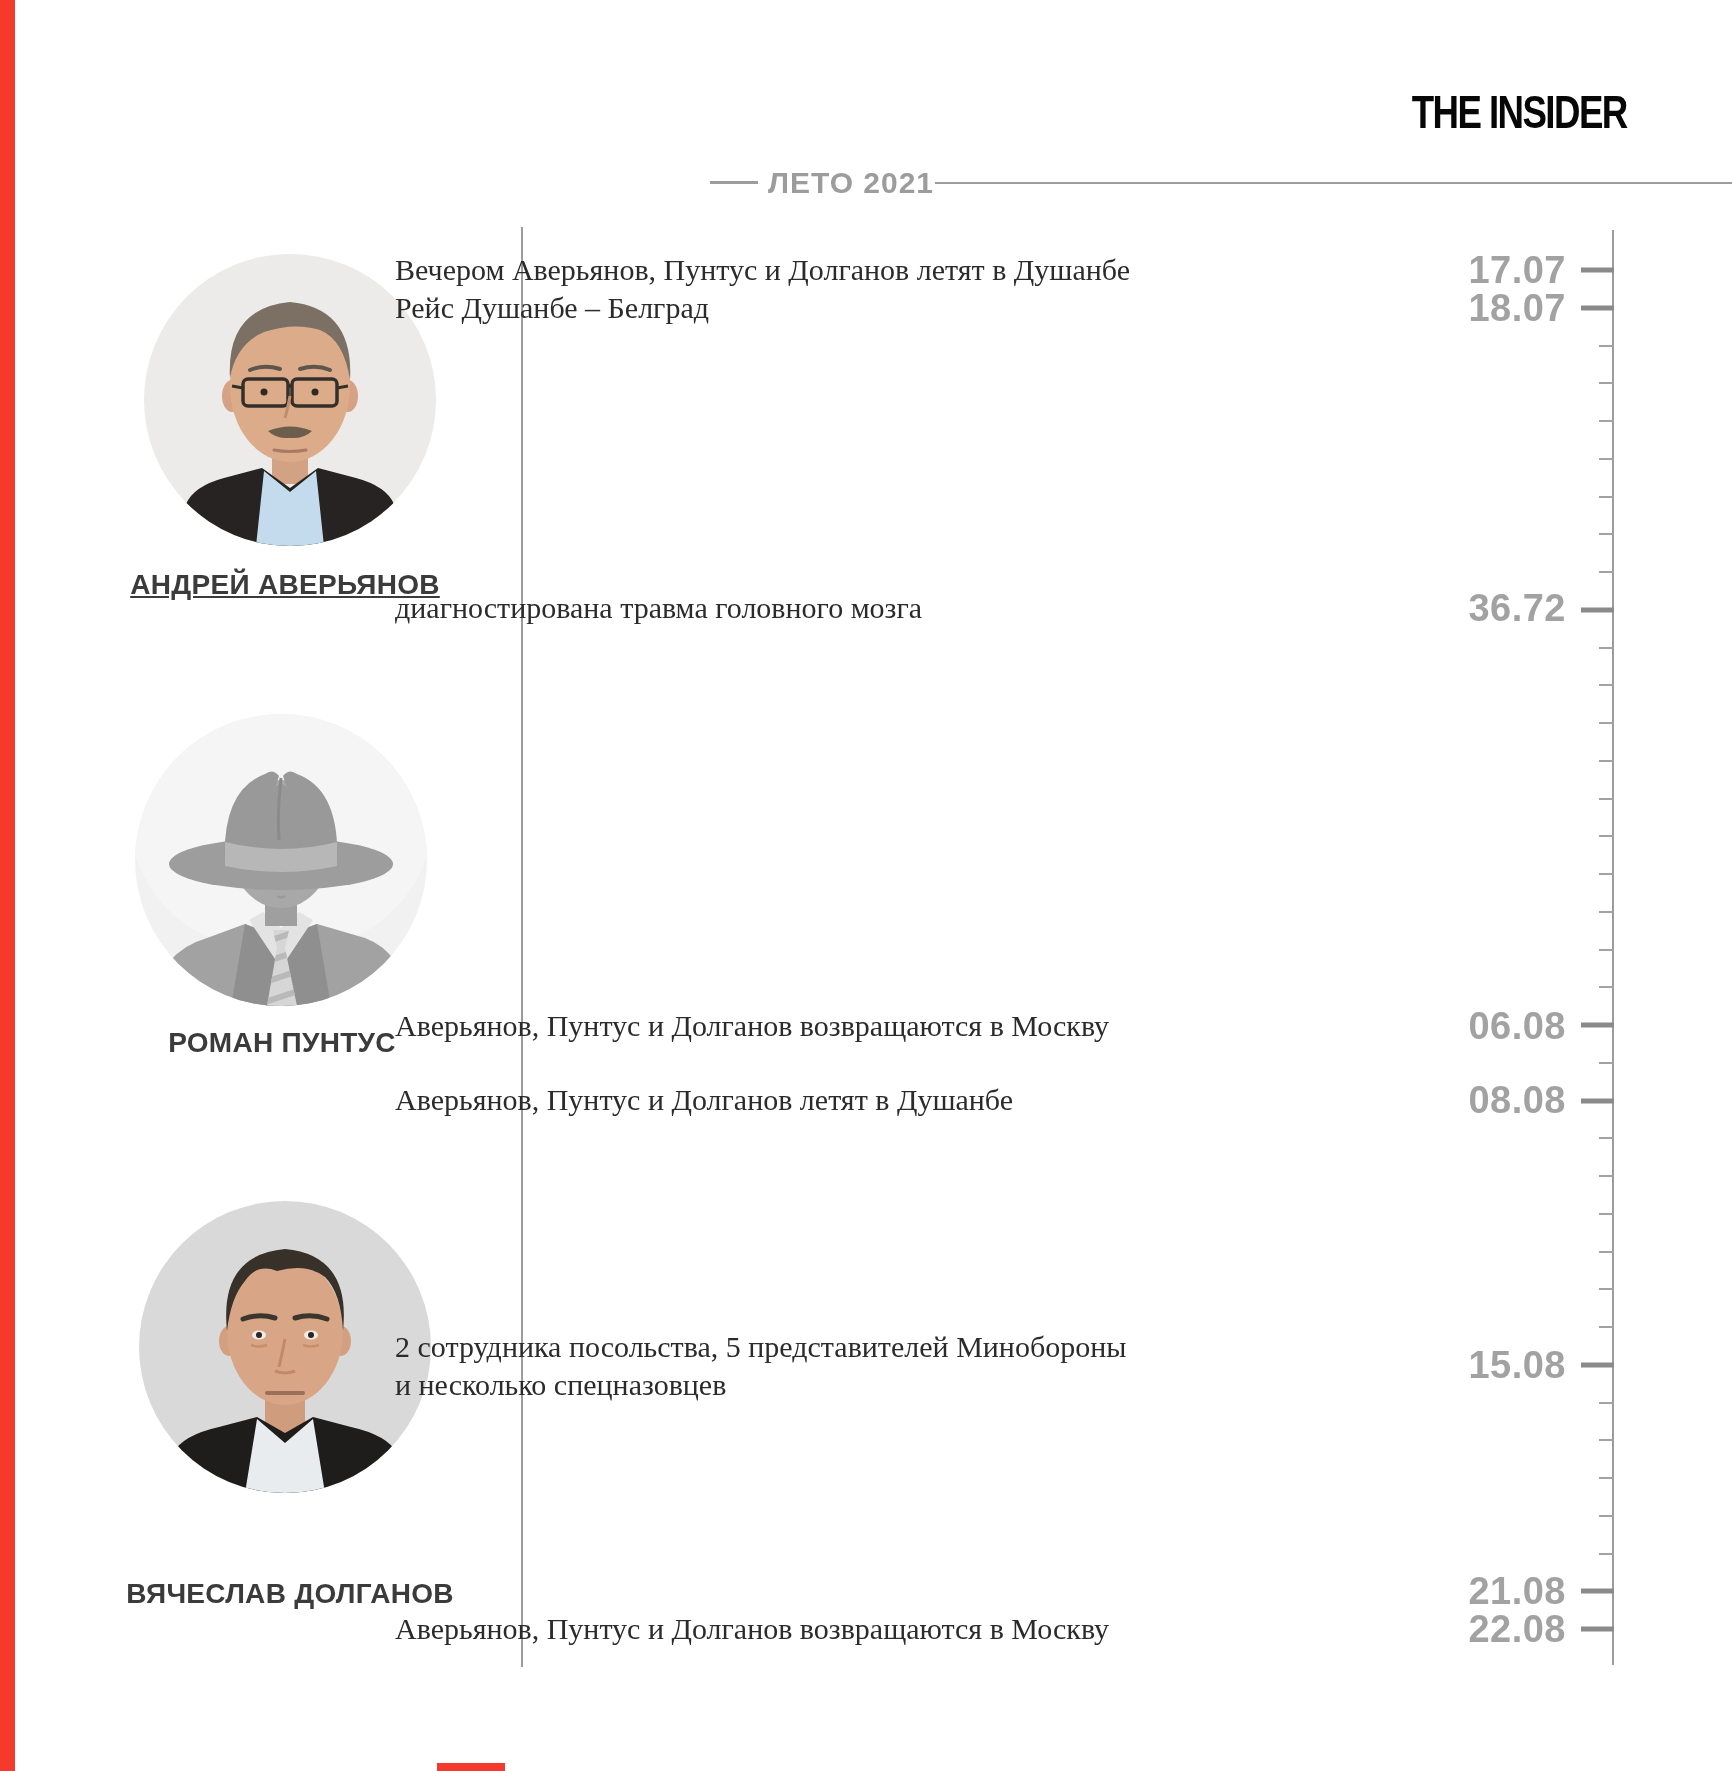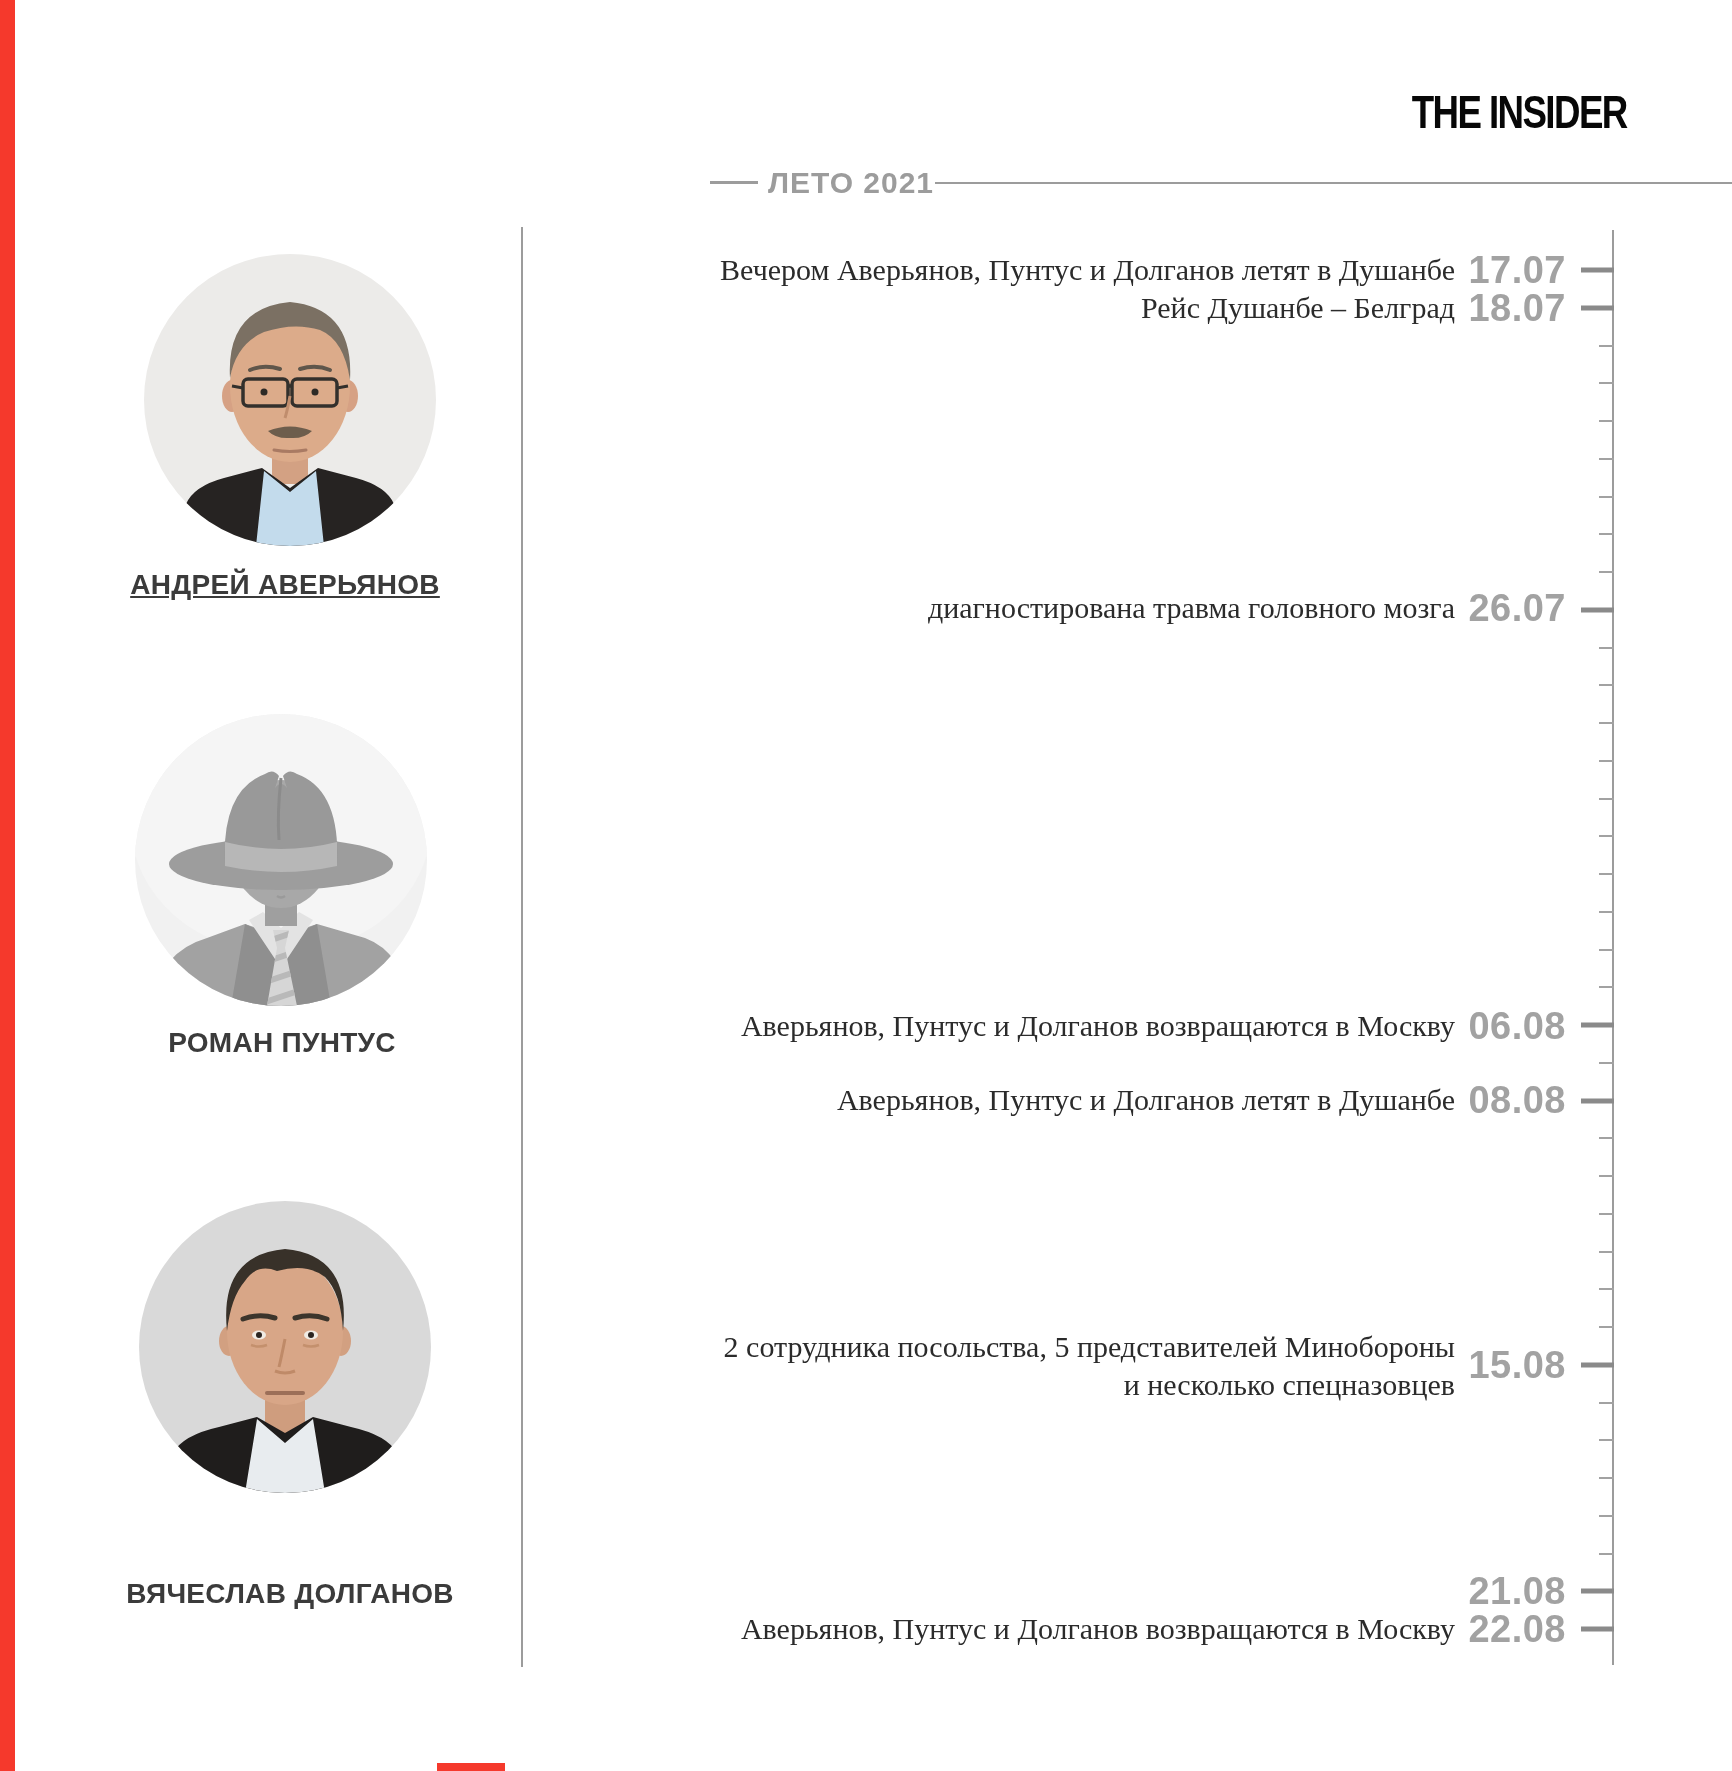--- a/index.html
+++ b/index.html
@@ -44,21 +44,21 @@
   .date-label{
     position:absolute;right:166px;transform:translateY(-50%);
     font-weight:700;font-size:38px;color:#a2a2a2;letter-spacing:.5px;white-space:nowrap;
   }
   .dt0{top:270px}.dt1{top:308px}.dt2{top:608px}.dt3{top:1026px}
   .dt4{top:1100px}.dt5{top:1365px}.dt6{top:1591px}.dt7{top:1629px}
 
   
   .event{
     position:absolute;right:277px;width:1060px;transform:translateY(-50%);
-    text-align:right;
+    text-align:left;
     font-family:"Liberation Serif",serif;
     font-size:30px;line-height:37.5px;color:#2b2b2b;
   }
   .ev0{top:270px}.ev1{top:308px}.ev2{top:608px}.ev3{top:1026px}
   .ev4{top:1100px}.ev5{top:1365px}.ev6{top:1581px}.ev7{top:1629px}
 
   
   .avatar{
     position:absolute;width:292px;height:292px;border-radius:50%;
     overflow:hidden;
@@ -203,21 +203,21 @@
     <div class="tick" style="top: 1210.25px;"></div>
     <div class="tick" style="top: 1248px;"></div>
     <div class="tick" style="top: 1285.75px;"></div>
     <div class="tick" style="top: 1323.5px;"></div>
     <div class="tick major" style="top: 1361.25px;"></div>
     <div class="tick major" style="top: 1399px;"></div>
   </div>
 
 <div class="date-label dt0">17.07</div>
 <div class="date-label dt1">18.07</div>
-<div class="date-label dt2">26.07</div>
+<div class="date-label dt2">36.72</div>
 <div class="date-label dt3">06.08</div>
 <div class="date-label dt4">08.08</div>
 <div class="date-label dt5">15.08</div>
 <div class="date-label dt6">21.08</div>
 <div class="date-label dt7">22.08</div>
 
 <div class="event ev0">
   <div>Вечером Аверьянов, Пунтус и Долганов летят в Душанбе</div>
 </div>
 <div class="event ev1">

